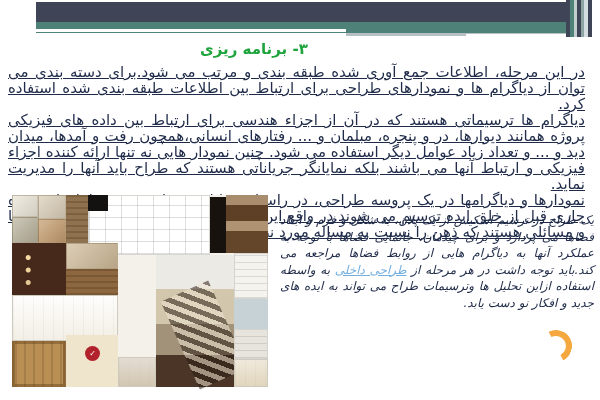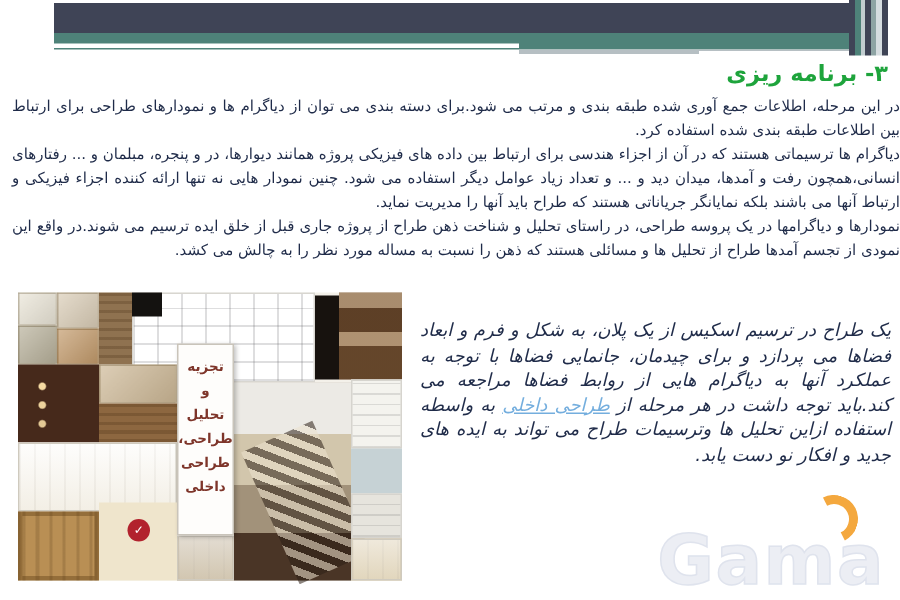--- a/index.html
+++ b/index.html
@@ -14,26 +14,26 @@
             background:var(--teal,#4e8279);}
   .stripe-white-a{position:absolute;left:36px;top:29px;width:310px;height:3px;background:#fff;}
   .stripe-gray{position:absolute;left:346px;top:33px;width:246px;height:3px;
                background:var(--stripe-gray,#b6bfc3);}
   .stripe-white-b{position:absolute;left:466px;top:34px;width:120px;height:2px;background:#fff;}
   .corner-stripes{position:absolute;left:566px;top:0;width:26px;height:37px;
       background:linear-gradient(90deg,#3f4456 0 4px,#4e8279 4px 8px,#c2cdd0 8px 11px,
                  #3f4456 11px 15px,#8ea4a4 15px 18px,#d6dde0 18px 22px,#3f4456 22px 26px);}
 
   
-  .page-title{position:absolute;top:40px;right:8px;left:200px;direction:rtl;text-align:right;
+  .page-title{position:absolute;top:40px;right:8px;left:200px;direction:rtl;text-align:left;
       color:var(--title-green,#1ea43c);font-size:15px;font-weight:bold;}
 
   
-  .body-main{position:absolute;top:64px;right:0;left:8px;direction:rtl;
-      text-align:justify;color:var(--text,#1f2b49);font-size:10px;line-height:16px;}
+  .body-main{position:absolute;top:64px;right:15px;left:8px;direction:rtl;
+      text-align:justify;color:var(--text,#1f2b49);font-size:15px;line-height:16px;text-decoration:underline;}
   .body-main p{margin:0;}
   .body-col{position:absolute;top:212px;right:6px;left:280px;direction:rtl;
       text-align:justify;color:var(--text,#1f2b49);font-size:12px;line-height:16.5px;}
   .body-col p{margin:0;font-style:italic;}
   .link{color:var(--link,#74aede);text-decoration:underline;cursor:pointer;}
 
   
   .collage{position:absolute;left:12px;top:195px;width:256px;height:192px;background:#f4f1ea;}
   .tile{position:absolute;box-sizing:border-box;}
   .pat-stone-swatch{border:1px solid rgba(120,100,70,.28);
@@ -122,29 +122,20 @@
         <div class="tile pat-wood-cabinet" style="left: 0px; top: 146px; width: 54px; height: 46px; background-color: rgb(185, 143, 84);"></div>
         <div class="tile pat-solid" style="left: 54px; top: 140px; width: 52px; height: 52px; background-color: rgb(239, 229, 204);"></div>
         <div class="tile pat-sketch" style="left: 106px; top: 162px; width: 38px; height: 30px; background-color: rgb(185, 169, 142);"></div>
         <div class="tile pat-interior-render" style="left: 144px; top: 60px; width: 78px; height: 132px; background-color: rgb(207, 200, 187);"></div>
         <div class="tile pat-stairs" style="left: 166px; top: 92px; width: 52px; height: 96px; background-color: transparent;"></div>
         <div class="tile pat-elevation" style="left: 222px; top: 58px; width: 34px; height: 46px; background-color: rgb(244, 243, 238);"></div>
         <div class="tile pat-solid" style="left: 222px; top: 104px; width: 34px; height: 30px; background-color: rgb(198, 210, 213);"></div>
         <div class="tile pat-elevation" style="left: 222px; top: 134px; width: 34px; height: 30px; background-color: rgb(230, 228, 221);"></div>
         <div class="tile pat-sketch" style="left: 222px; top: 164px; width: 34px; height: 28px; background-color: rgb(216, 200, 166);"></div>
       </div>
-    <div class="collage-label">
-        <div class="label-word">تجزیه</div>
-        <div class="label-word">و</div>
-        <div class="label-word">تحلیل</div>
-        <div class="label-word">طراحی،</div>
-        <div class="label-word">طراحی</div>
-        <div class="label-word">داخلی</div>
-      </div>
     <div class="collage-logo">✓</div>
   </div>
 
   <div class="watermark">
-    <div class="watermark-text">Gama</div>
     <div class="watermark-crescent"></div>
   </div>
 
 </div>
 
 </body></html>

